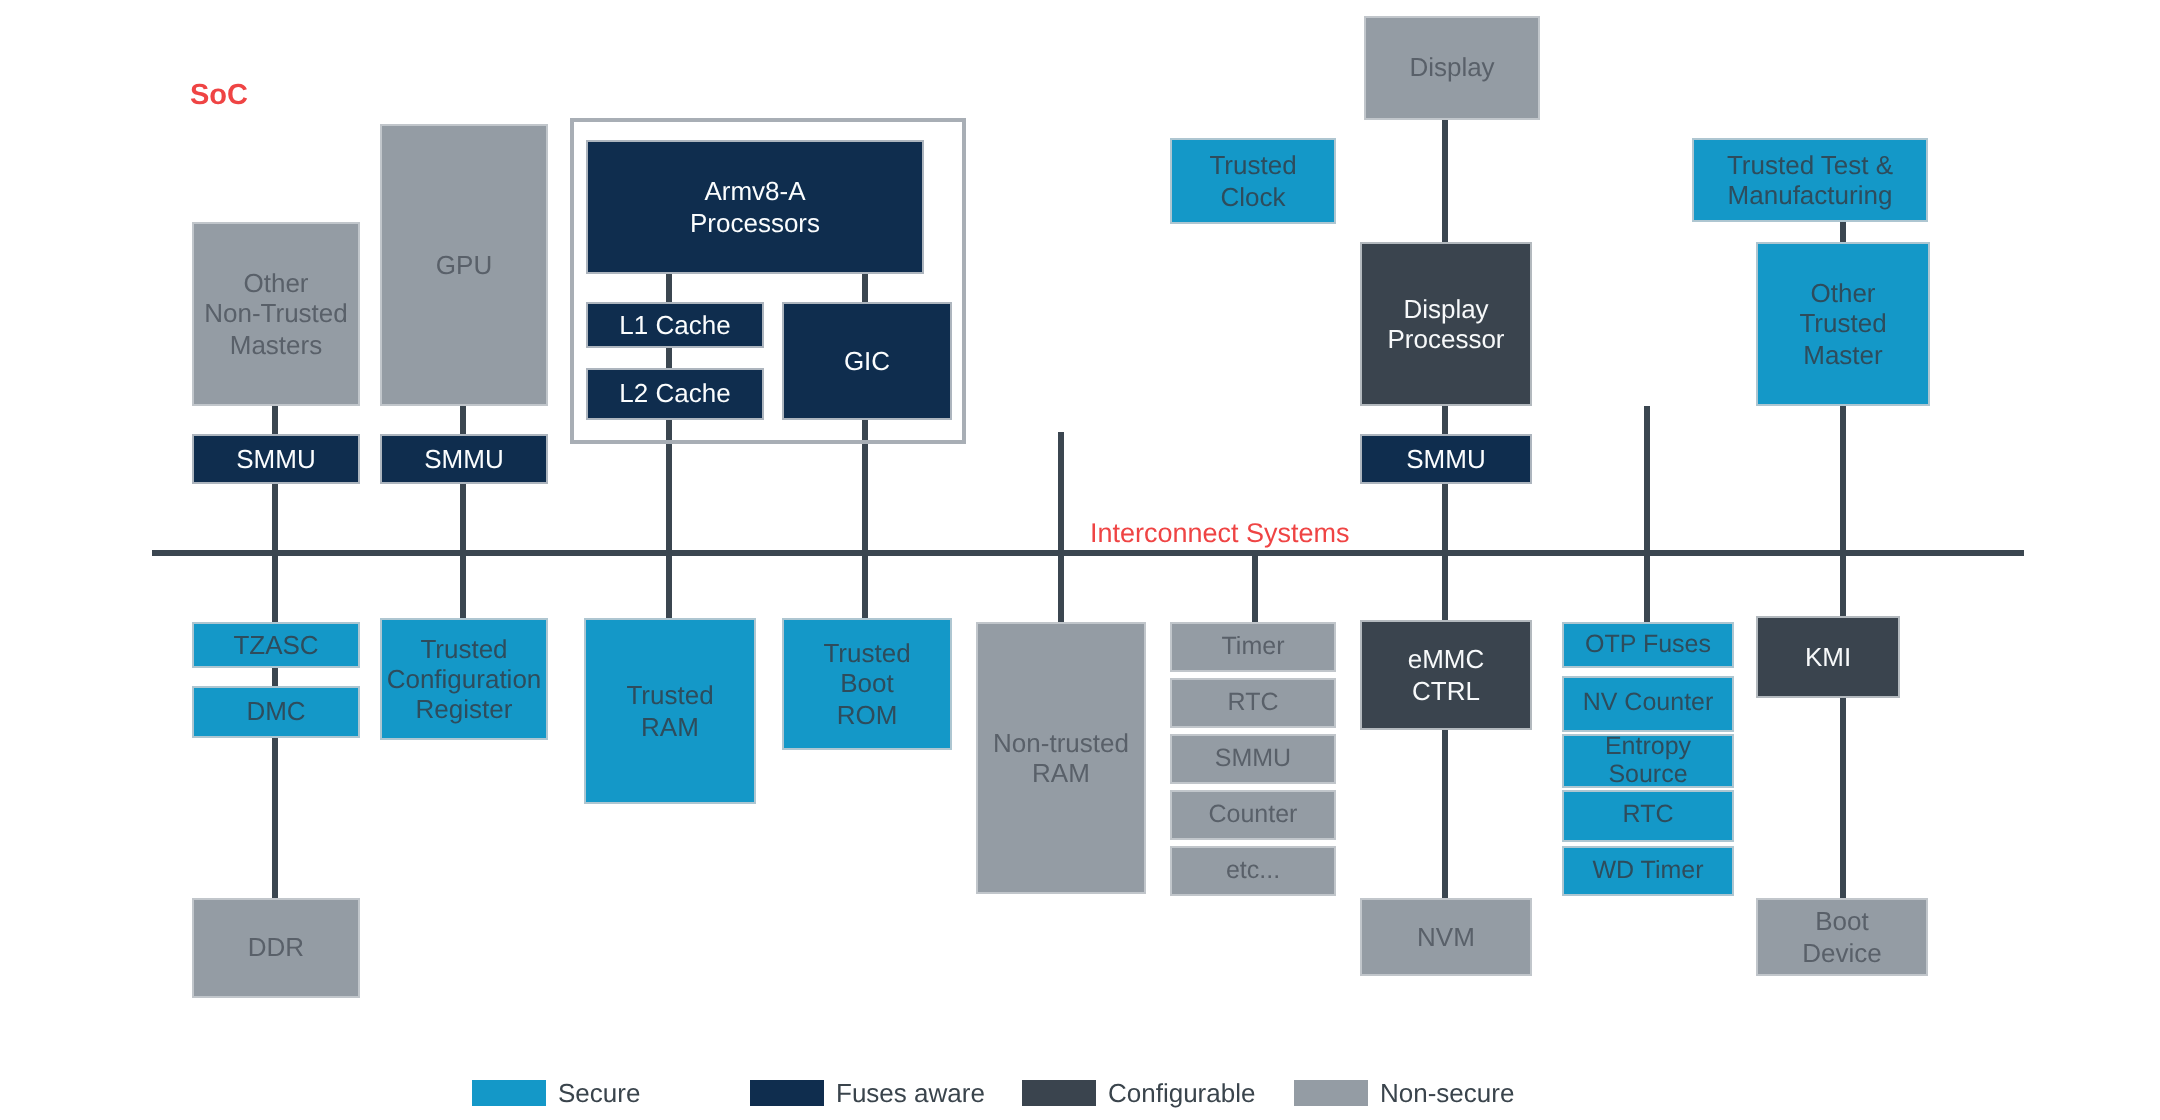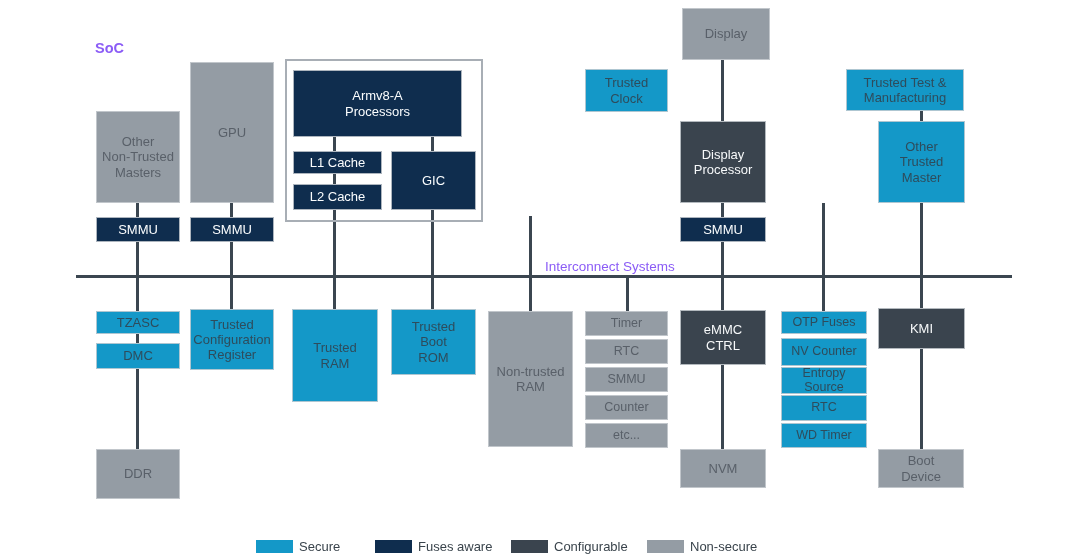--- a/index.html
+++ b/index.html
@@ -12,21 +12,21 @@
     text-align:center;white-space:pre-line;line-height:1.18;font-size:13px;
     box-sizing:border-box;border:1px solid rgba(201,206,210,.85);
   }
   .cyan{background:#1498c8;color:#2e4c5c;}
   .navy{background:#0f2d4e;color:#fbfdfe;}
   .slate{background:#3a444e;color:#f7f9fa;}
   .gray{background:#949ca4;color:#596069;}
   .frame{position:absolute;border:2px solid #a8aeb5;background:transparent;box-sizing:border-box;}
   .vline{position:absolute;width:3px;background:#3b4650;}
   .hline{position:absolute;height:3px;background:#3b4650;}
-  .floating-label{position:absolute;color:#8b5cf6;white-space:pre;}
+  .floating-label{position:absolute;color:#ef4444;white-space:pre;}
   .soc{font-size:14.5px;font-weight:600;}
   .interconnect-lbl{font-size:13.5px;}
   .small{font-size:12.5px;line-height:1.05;}
   .legend-item{position:absolute;top:537px;height:18px;display:flex;align-items:center;gap:6px;}
   .swatch{width:37px;height:13px;display:inline-block;}
   .legend-label{font-size:13px;color:#3a444c;}
 </style>
 </head>
 <body>
 
@@ -125,28 +125,28 @@
   <div class="box slate" style="left:680px;top:310px;width:86px;height:55px">eMMC
 CTRL</div>
 
   <div class="box cyan small" style="left:781px;top:311px;width:86px;height:23px">OTP Fuses</div>
   <div class="box cyan small" style="left:781px;top:338px;width:86px;height:28px">NV Counter</div>
   <div class="box cyan small" style="left:781px;top:367px;width:86px;height:27px">Entropy
 Source</div>
   <div class="box cyan small" style="left:781px;top:395px;width:86px;height:26px">RTC</div>
   <div class="box cyan small" style="left:781px;top:423px;width:86px;height:25px">WD Timer</div>
 
-  <div class="box slate" style="left:878px;top:308px;width:87px;height:41px">KMI</div>
+  <div class="box slate" style="left:878px;top:308px;width:72px;height:41px">KMI</div>
 
   <div class="box gray" style="left:96px;top:449px;width:84px;height:50px">DDR</div>
   <div class="box gray" style="left:680px;top:449px;width:86px;height:39px">NVM</div>
   <div class="box gray" style="left:878px;top:449px;width:86px;height:39px">Boot
 Device</div>
 
-  <div class="legend-item" style="left:256px">
+  <div class="legend-item" style="left:236px">
     <span class="swatch" style="background: rgb(20, 152, 200);"></span>
     <span class="legend-label">Secure</span>
   </div>
   <div class="legend-item" style="left:375px">
     <span class="swatch" style="background: rgb(15, 45, 78);"></span>
     <span class="legend-label">Fuses aware</span>
   </div>
   <div class="legend-item" style="left:511px">
     <span class="swatch" style="background: rgb(58, 68, 78);"></span>
     <span class="legend-label">Configurable</span>

